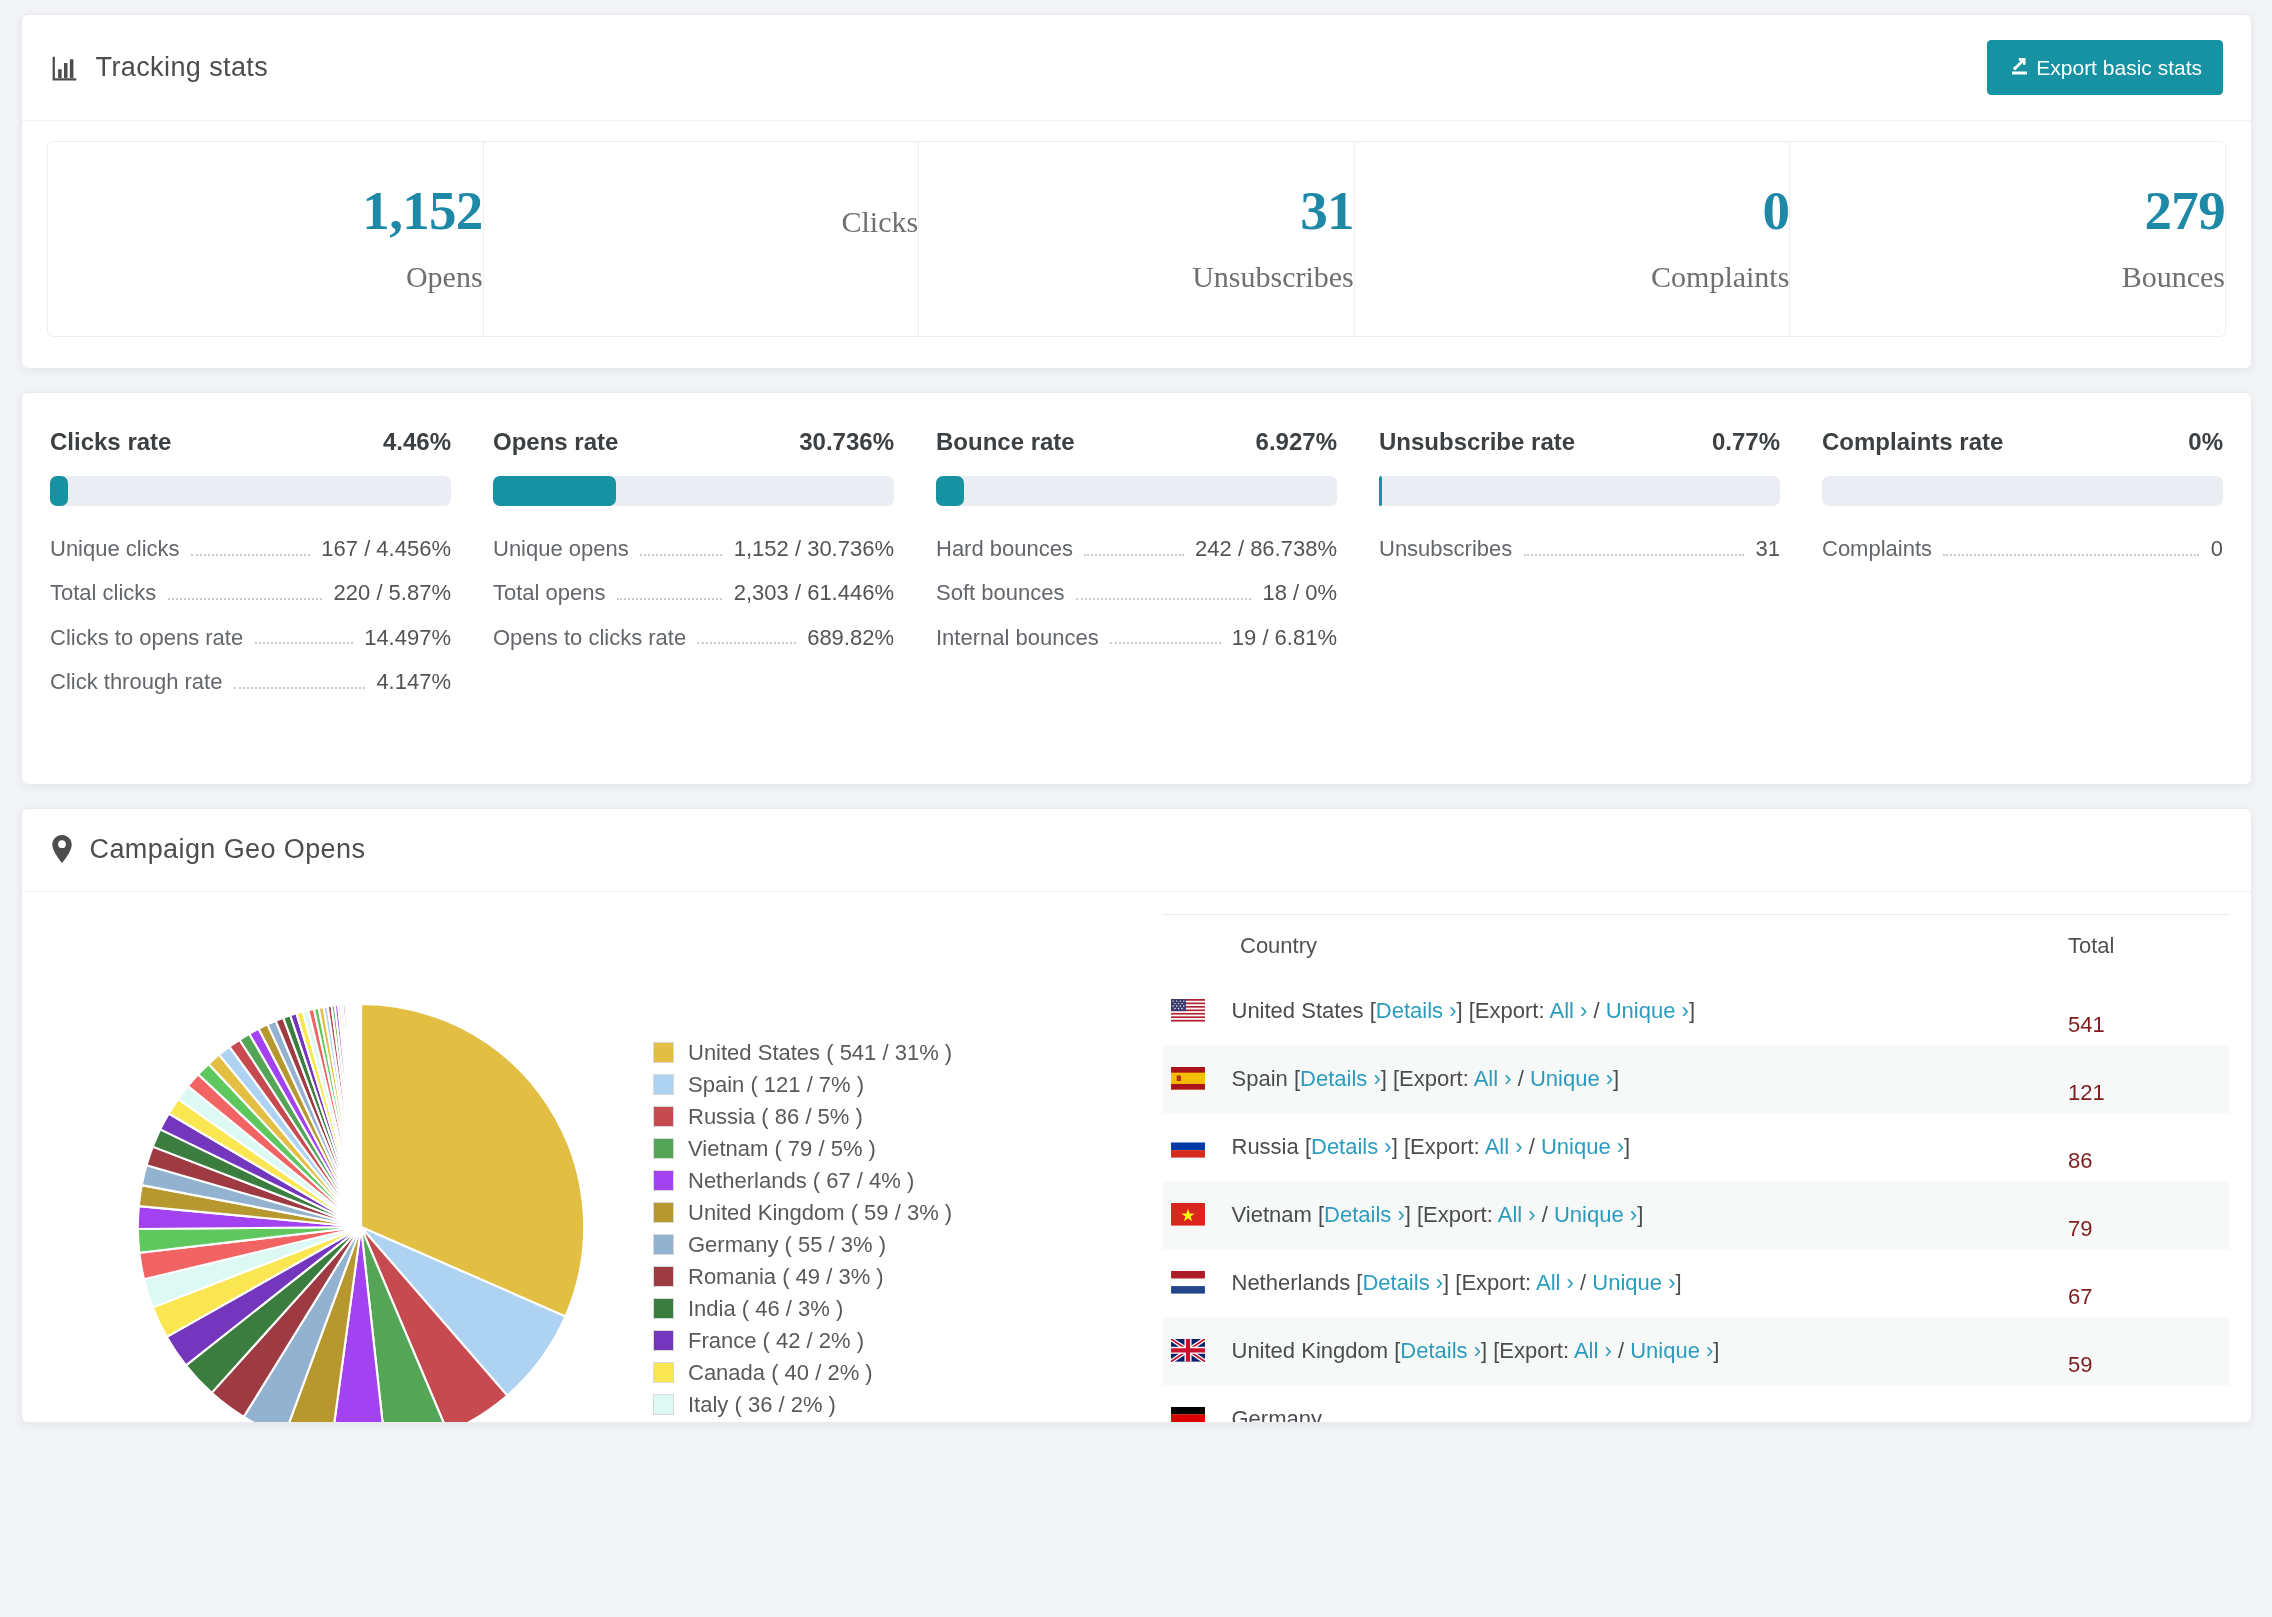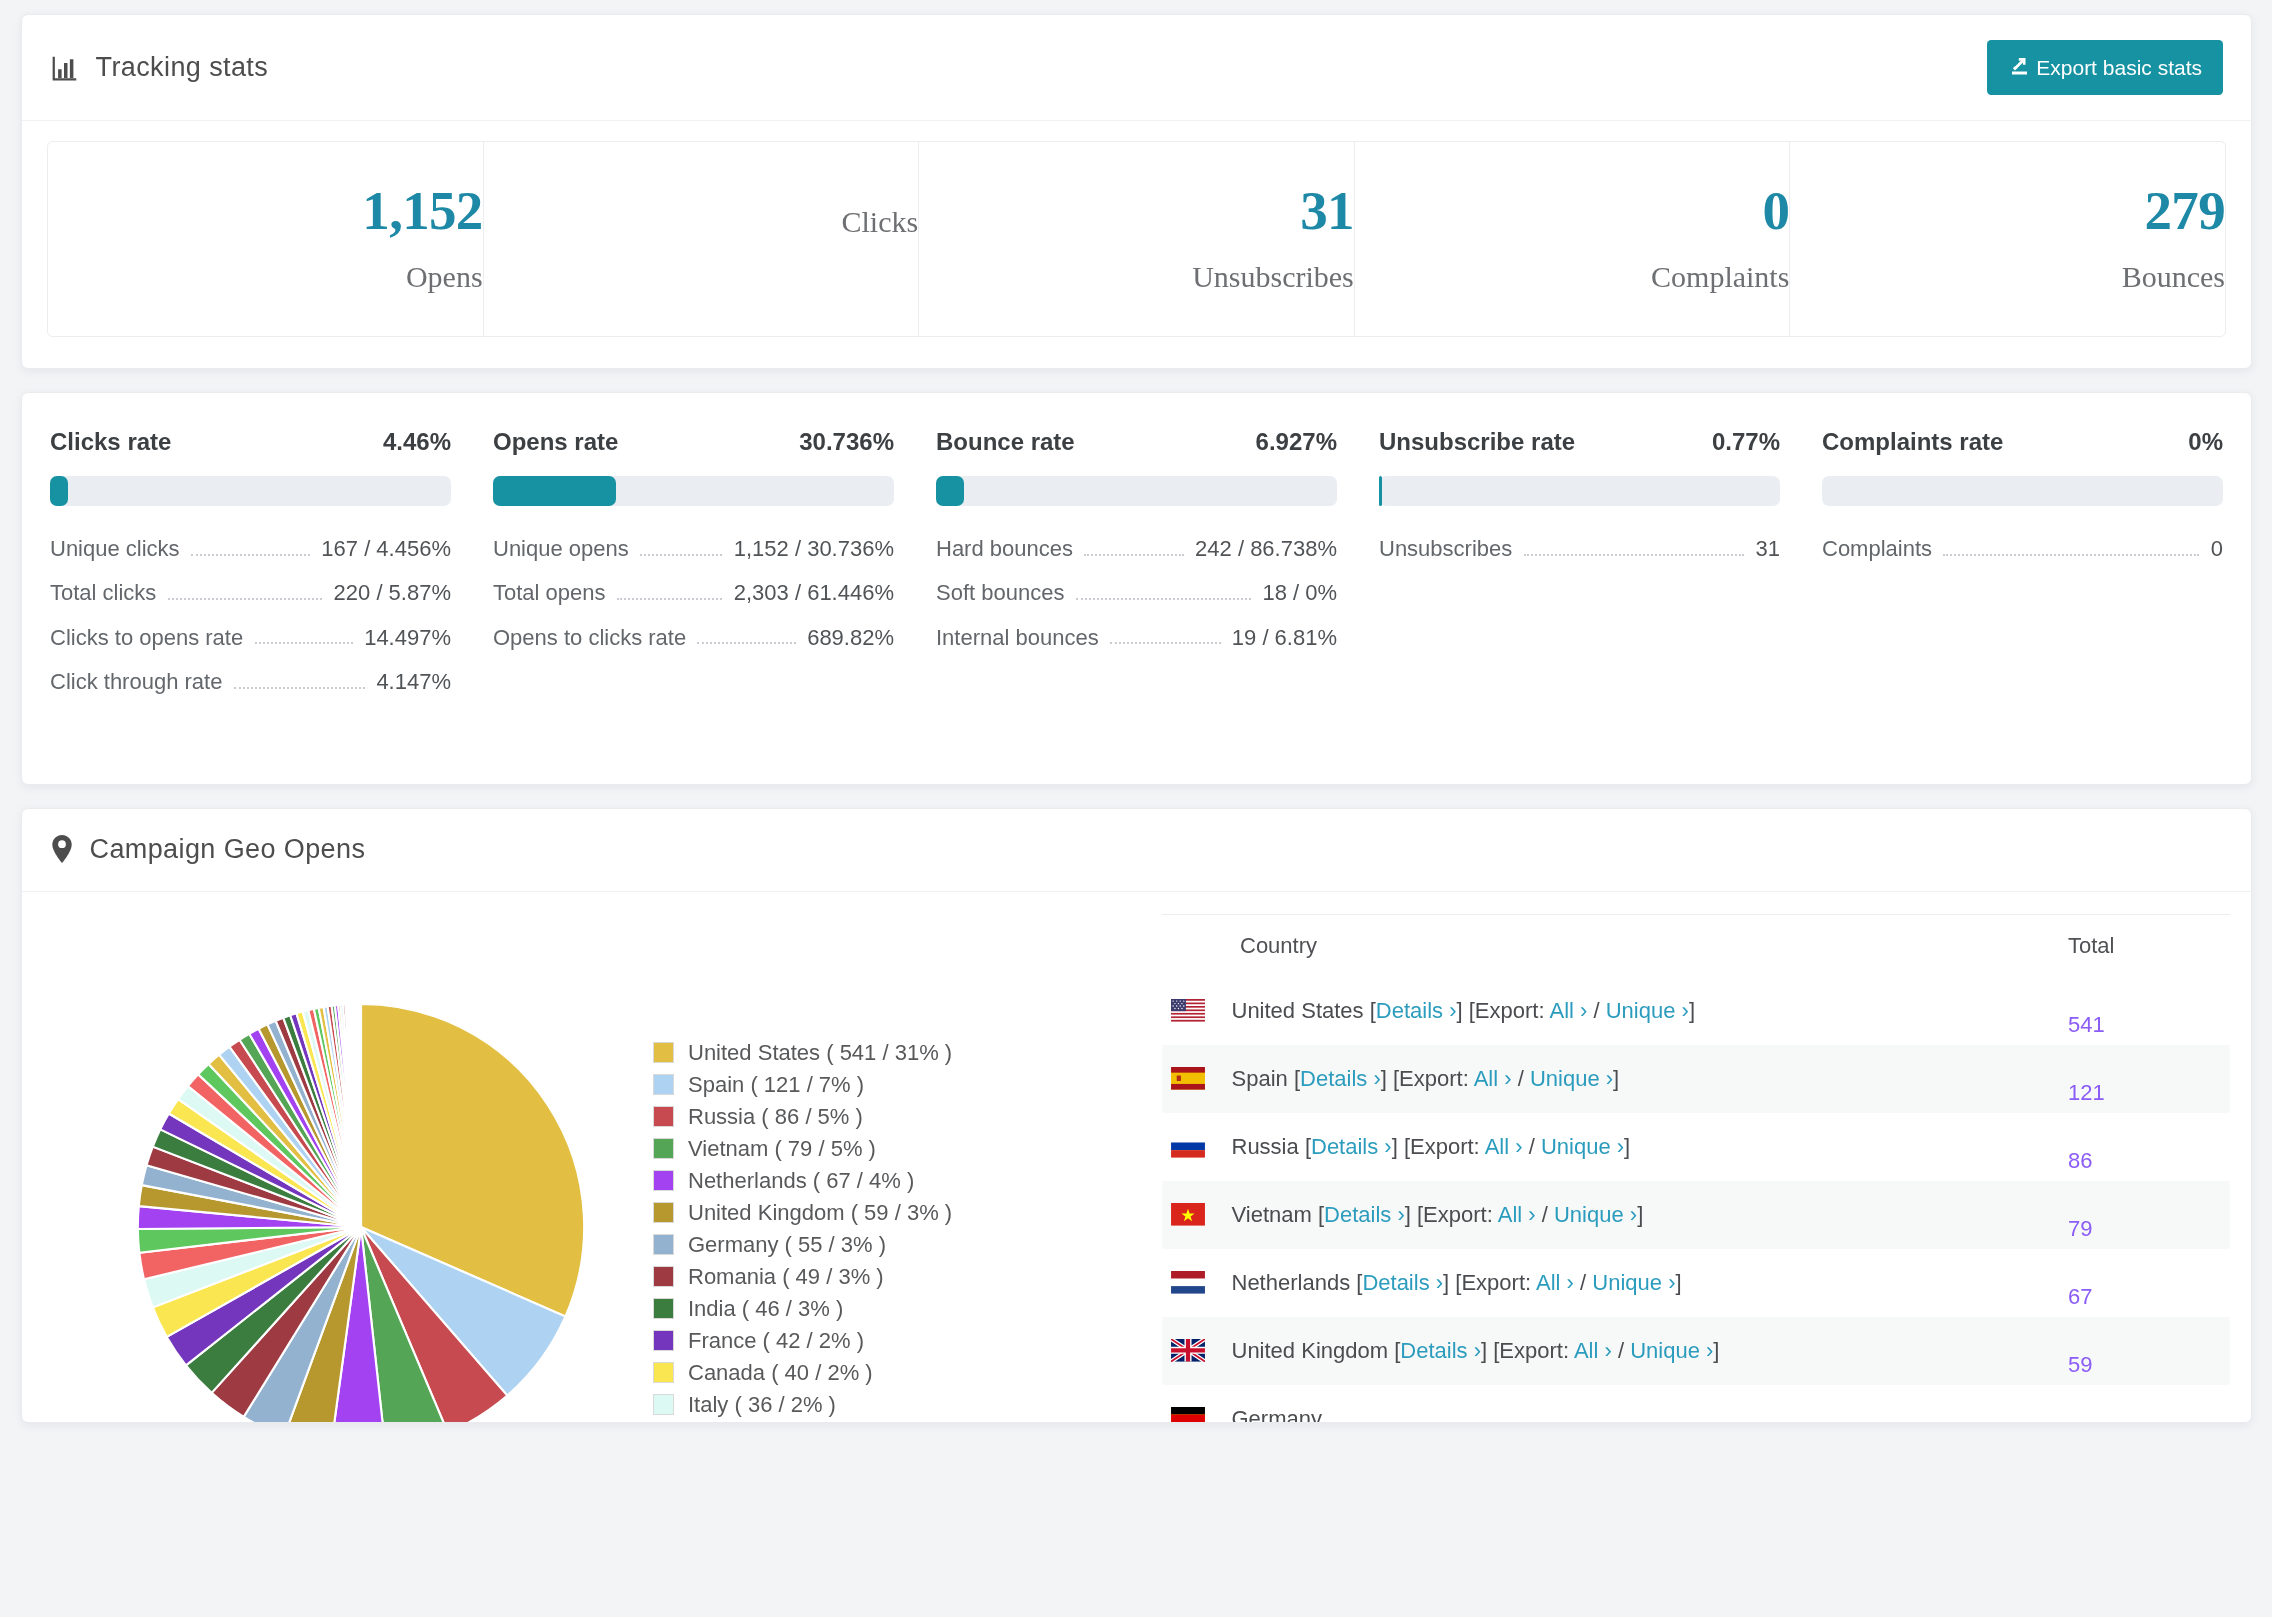--- a/index.html
+++ b/index.html
@@ -41,21 +41,21 @@
   .legend-item { display:flex; align-items:center; gap:14px; height:32px; font-size:22px; color:#58595b; }
   .legend-swatch { width:21px; height:21px; border:1.4px solid #d9d9d9; flex-shrink:0; }
   .table-col { flex:1; margin-right:21px; margin-top:22px; border-top:0.7px solid #ececee; }
   .geo-thead { display:flex; align-items:center; height:62px; font-size:22px; color:#4f5154; }
   .geo-thead .h-country { padding-left:78px; flex:1; }
   .geo-thead .h-total { width:162px; flex-shrink:0; }
   .geo-row { display:flex; align-items:center; height:68px; font-size:22px; color:#4a4c4f; }
   .geo-row:nth-child(odd) { background:#f7f8f8; }
   .geo-row .cell-country { flex:1; display:flex; align-items:center; padding-left:8.5px; }
   .flag { width:34px; height:22.6px; margin-right:27px; flex-shrink:0; display:block; }
-  .cell-total { width:162px; flex-shrink:0; color:#8b5cf6;margin-top:28px; }
+  .cell-total { width:162px; flex-shrink:0; color:#7f1d1d;margin-top:28px; }
   a.lnk { color:#2b9cbd; text-decoration:none; cursor:pointer; }
   .country-text { white-space:nowrap; }
 </style>
 </head>
 <body>
 
 <div class="page">
 
   <div class="card">
     <div class="card-header">

